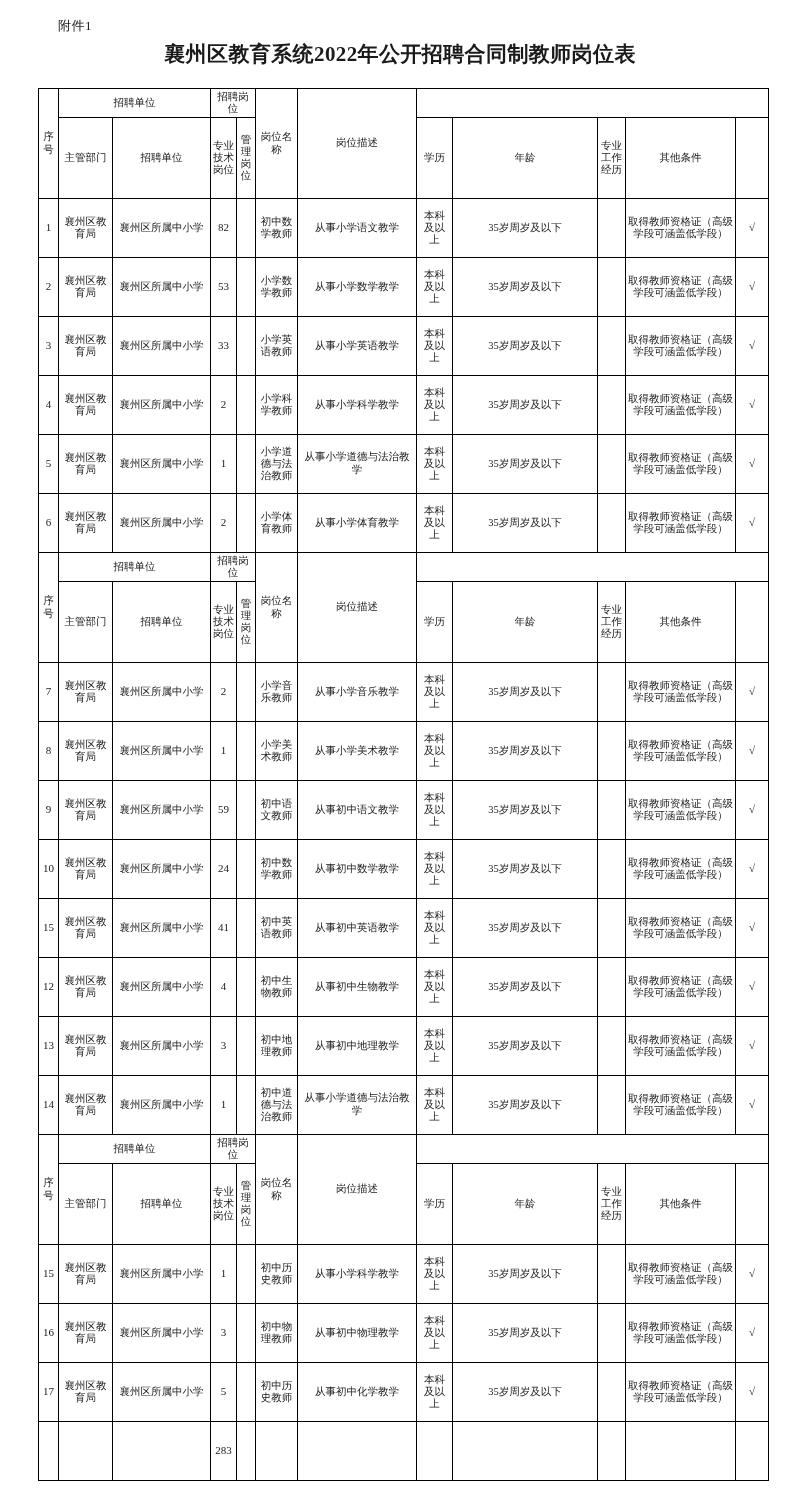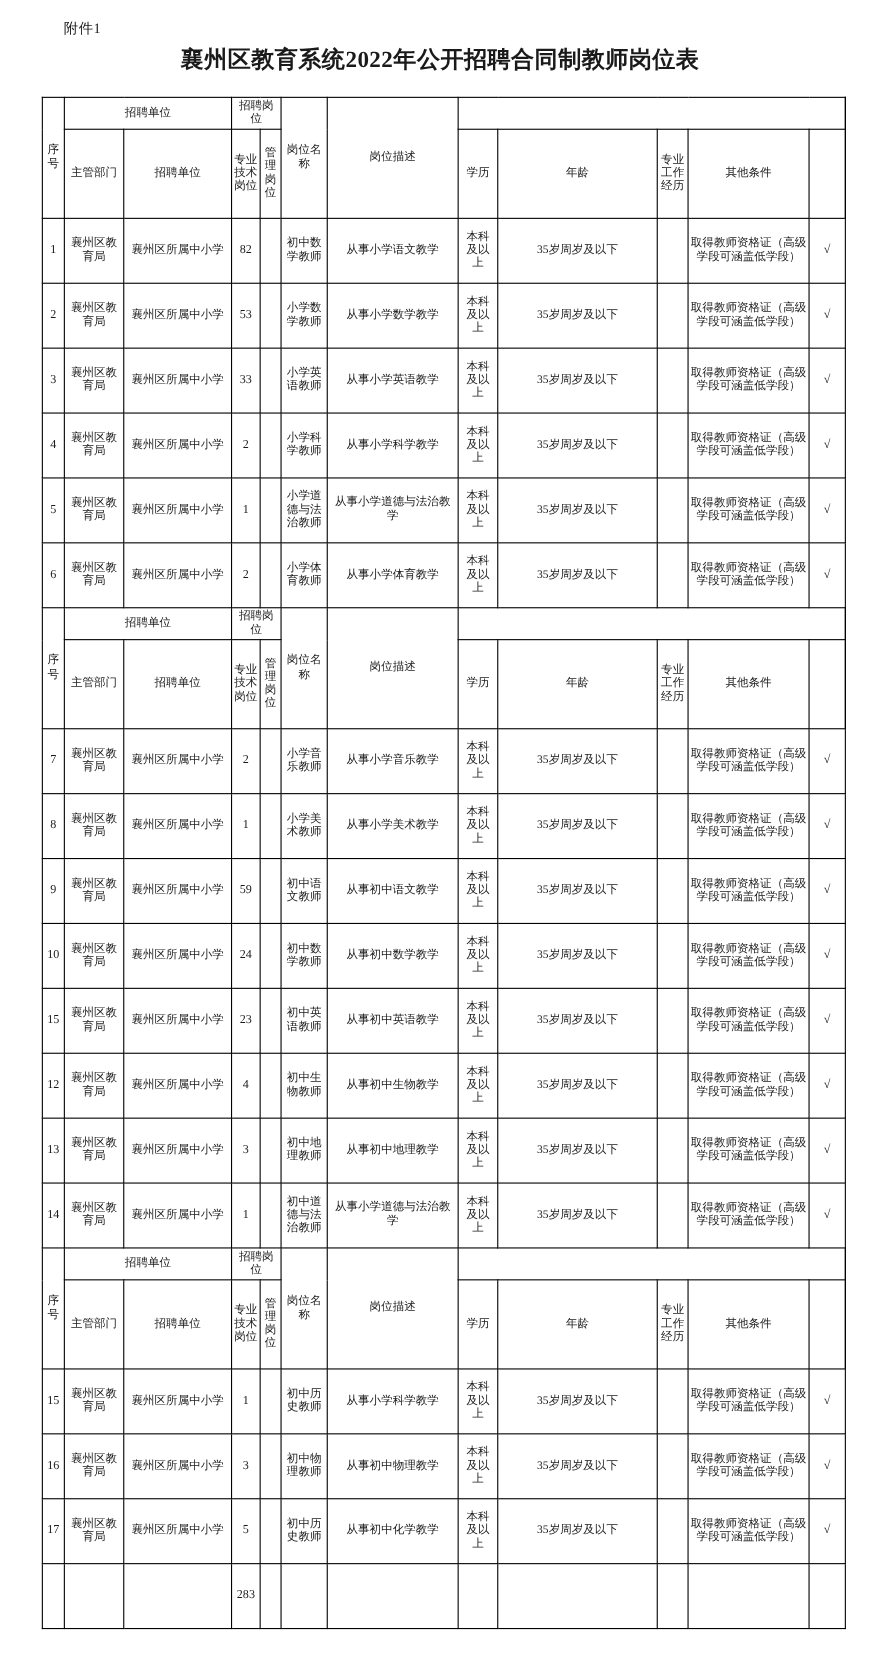--- a/index.html
+++ b/index.html
@@ -295,21 +295,21 @@
           <td class="narrow">本科及以上</td>
           <td>35岁周岁及以下</td>
           <td></td>
           <td class="narrow">取得教师资格证（高级学段可涵盖低学段）</td>
           <td class="check">√</td>
         </tr>
         <tr class="datarow">
           <td class="num">15</td>
           <td class="narrow">襄州区教育局</td>
           <td class="narrow">襄州区所属中小学</td>
-          <td class="num">23</td>
+          <td class="num">41</td>
           <td class="num"></td>
           <td class="narrow">初中英语教师</td>
           <td>从事初中英语教学</td>
           <td class="narrow">本科及以上</td>
           <td>35岁周岁及以下</td>
           <td></td>
           <td class="narrow">取得教师资格证（高级学段可涵盖低学段）</td>
           <td class="check">√</td>
         </tr>
         <tr class="datarow">

